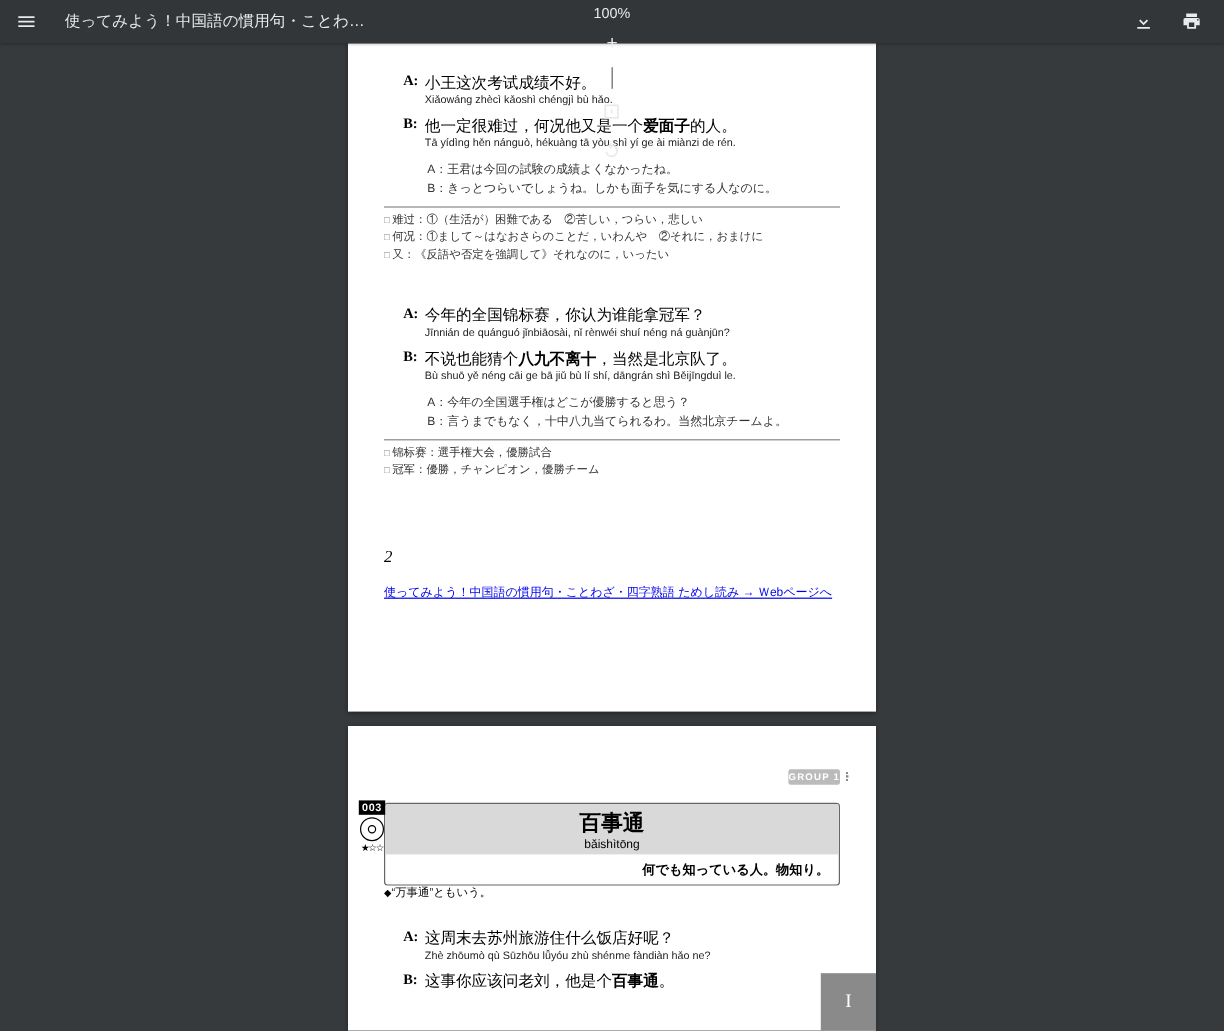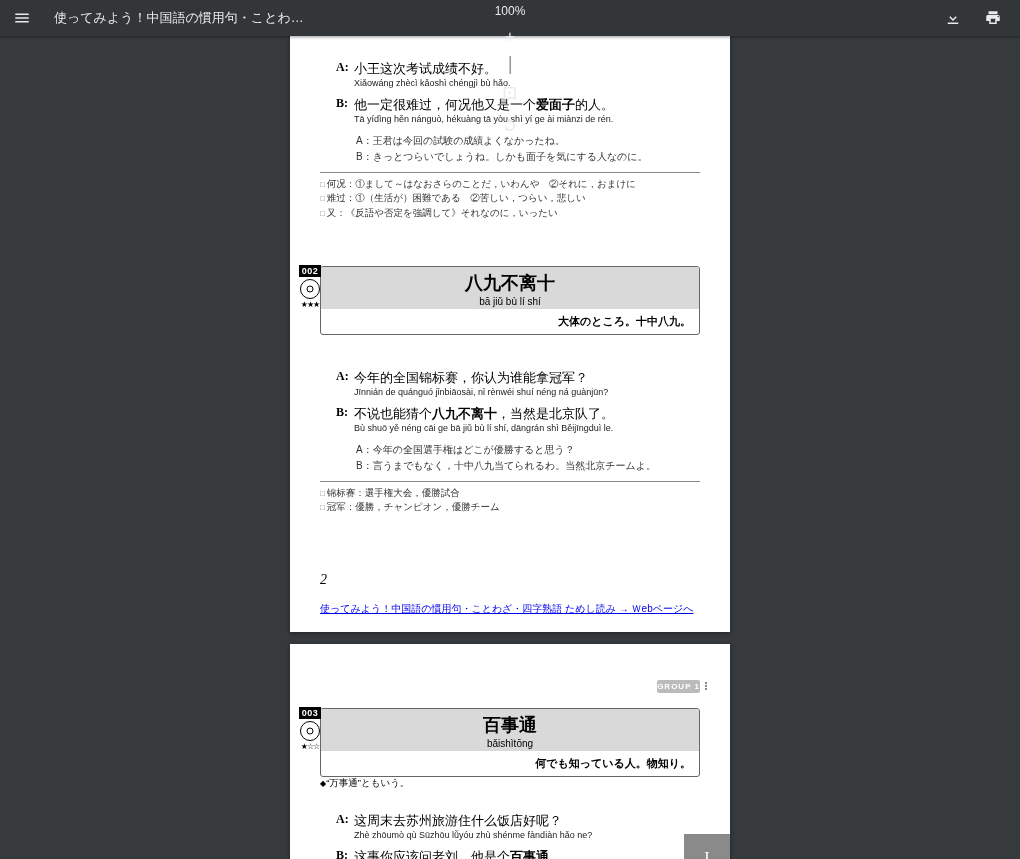--- a/index.html
+++ b/index.html
@@ -112,39 +112,25 @@
         <span class="cn"><span>他一定很难过，何况他又是一个</span><span class="em">爱面子</span><span>的人。</span></span>
       </div>
       <div class="py">Tā yídìng hěn nánguò, hékuàng tā yòu shì yí ge  ài miànzi  de rén.</div>
       <div class="ja-block">
         <div>A：王君は今回の試験の成績よくなかったね。</div>
         <div>B：きっとつらいでしょうね。しかも面子を気にする人なのに。</div>
       </div>
     </div>
     <hr class="hr">
     <div class="vocab">
+      <div><span class="sq">□</span><span>难过：①（生活が）困難である　②苦しい，つらい，悲しい</span></div>
       <div><span class="sq">□</span><span>何况：①まして～はなおさらのことだ，いわんや　②それに，おまけに</span></div>
-      <div><span class="sq">□</span><span>难过：①（生活が）困難である　②苦しい，つらい，悲しい</span></div>
       <div><span class="sq">□</span><span>又：《反語や否定を強調して》それなのに，いったい</span></div>
     </div>
 
-    <div class="entry">
-      <div class="idwrap">
-        <span class="idnum">002</span>
-        <div class="cd"></div>
-        <div class="stars">★★★</div>
-      </div>
-      <div class="entrybox">
-        <div class="entryhead">
-          <div class="entrytitle">八九不离十</div>
-          <div class="entrypy">bā jiǔ bù lí shí</div>
-        </div>
-        <div class="entrymeaning">大体のところ。十中八九。</div>
-      </div>
-    </div>
 
     <div class="dialog" style="margin-top:34px;">
       <div class="line">
         <span class="speaker">A:</span>
         <span class="cn">今年的全国锦标赛，你认为谁能拿冠军？</span>
       </div>
       <div class="py">Jīnnián de quánguó jǐnbiāosài, nǐ rènwéi shuí néng ná guànjūn?</div>
       <div class="line" style="margin-top:8px;">
         <span class="speaker">B:</span>
         <span class="cn"><span>不说也能猜个</span><span class="em">八九不离十</span><span>，当然是北京队了。</span></span>

